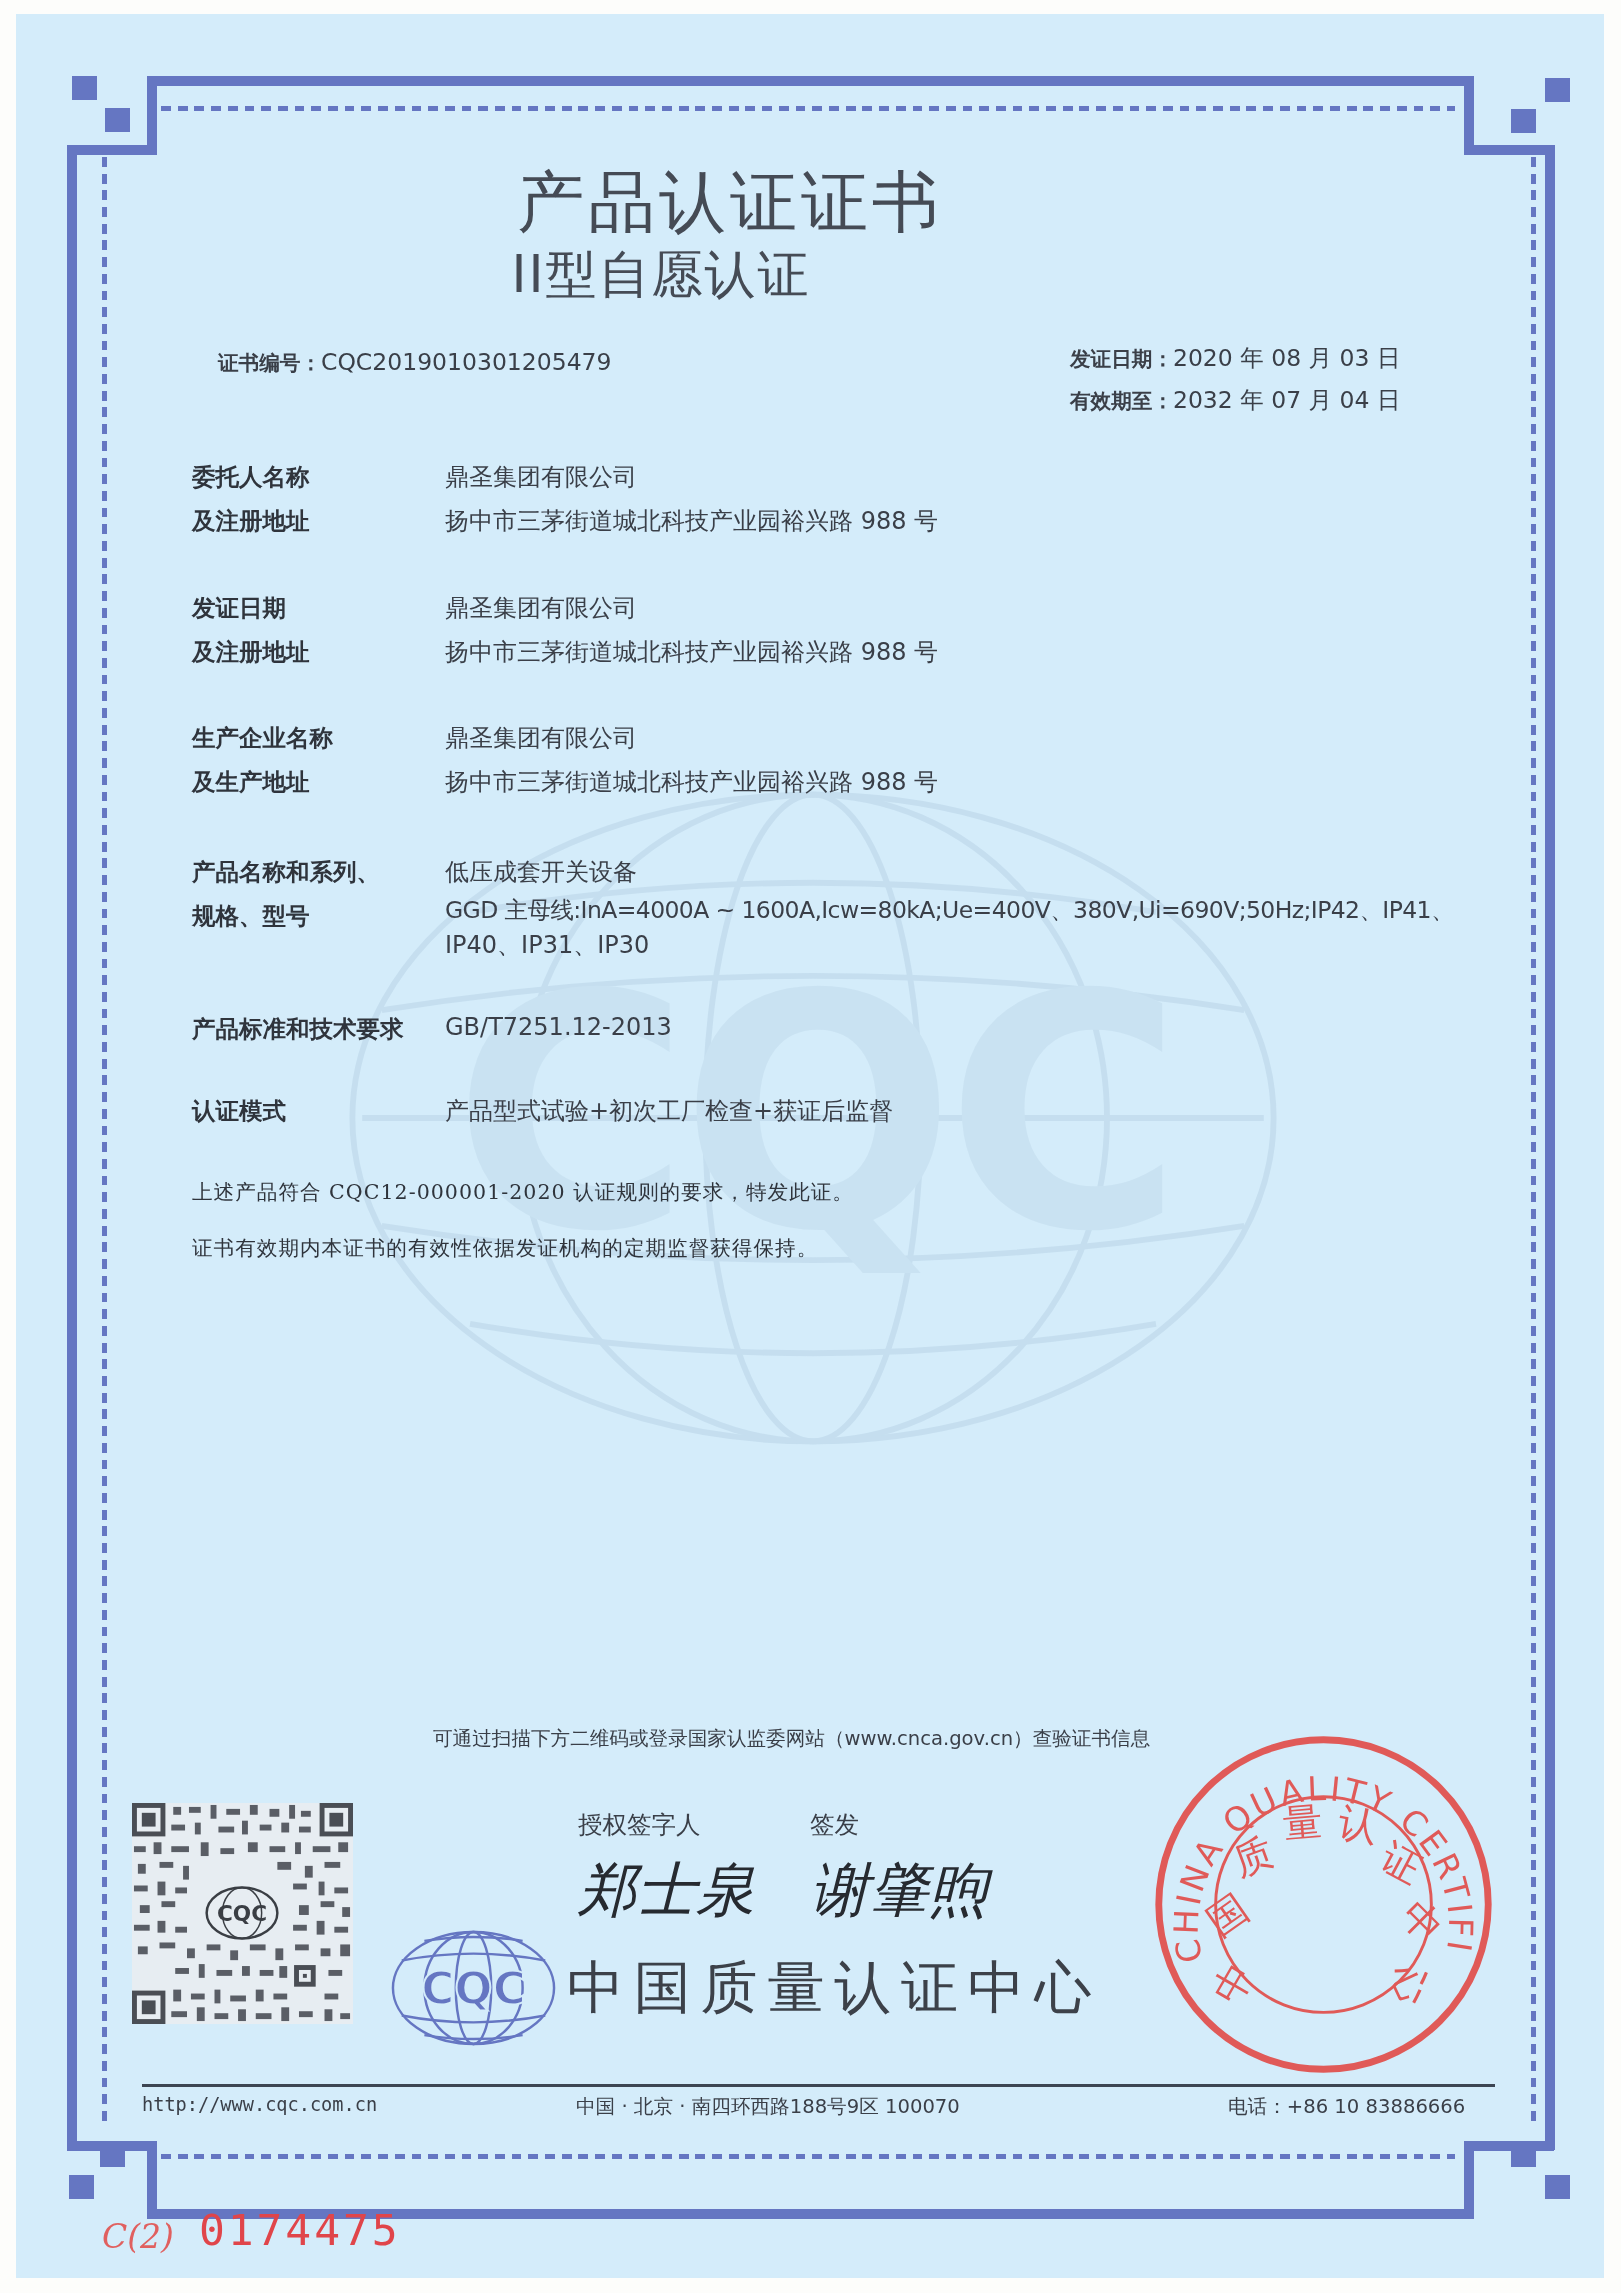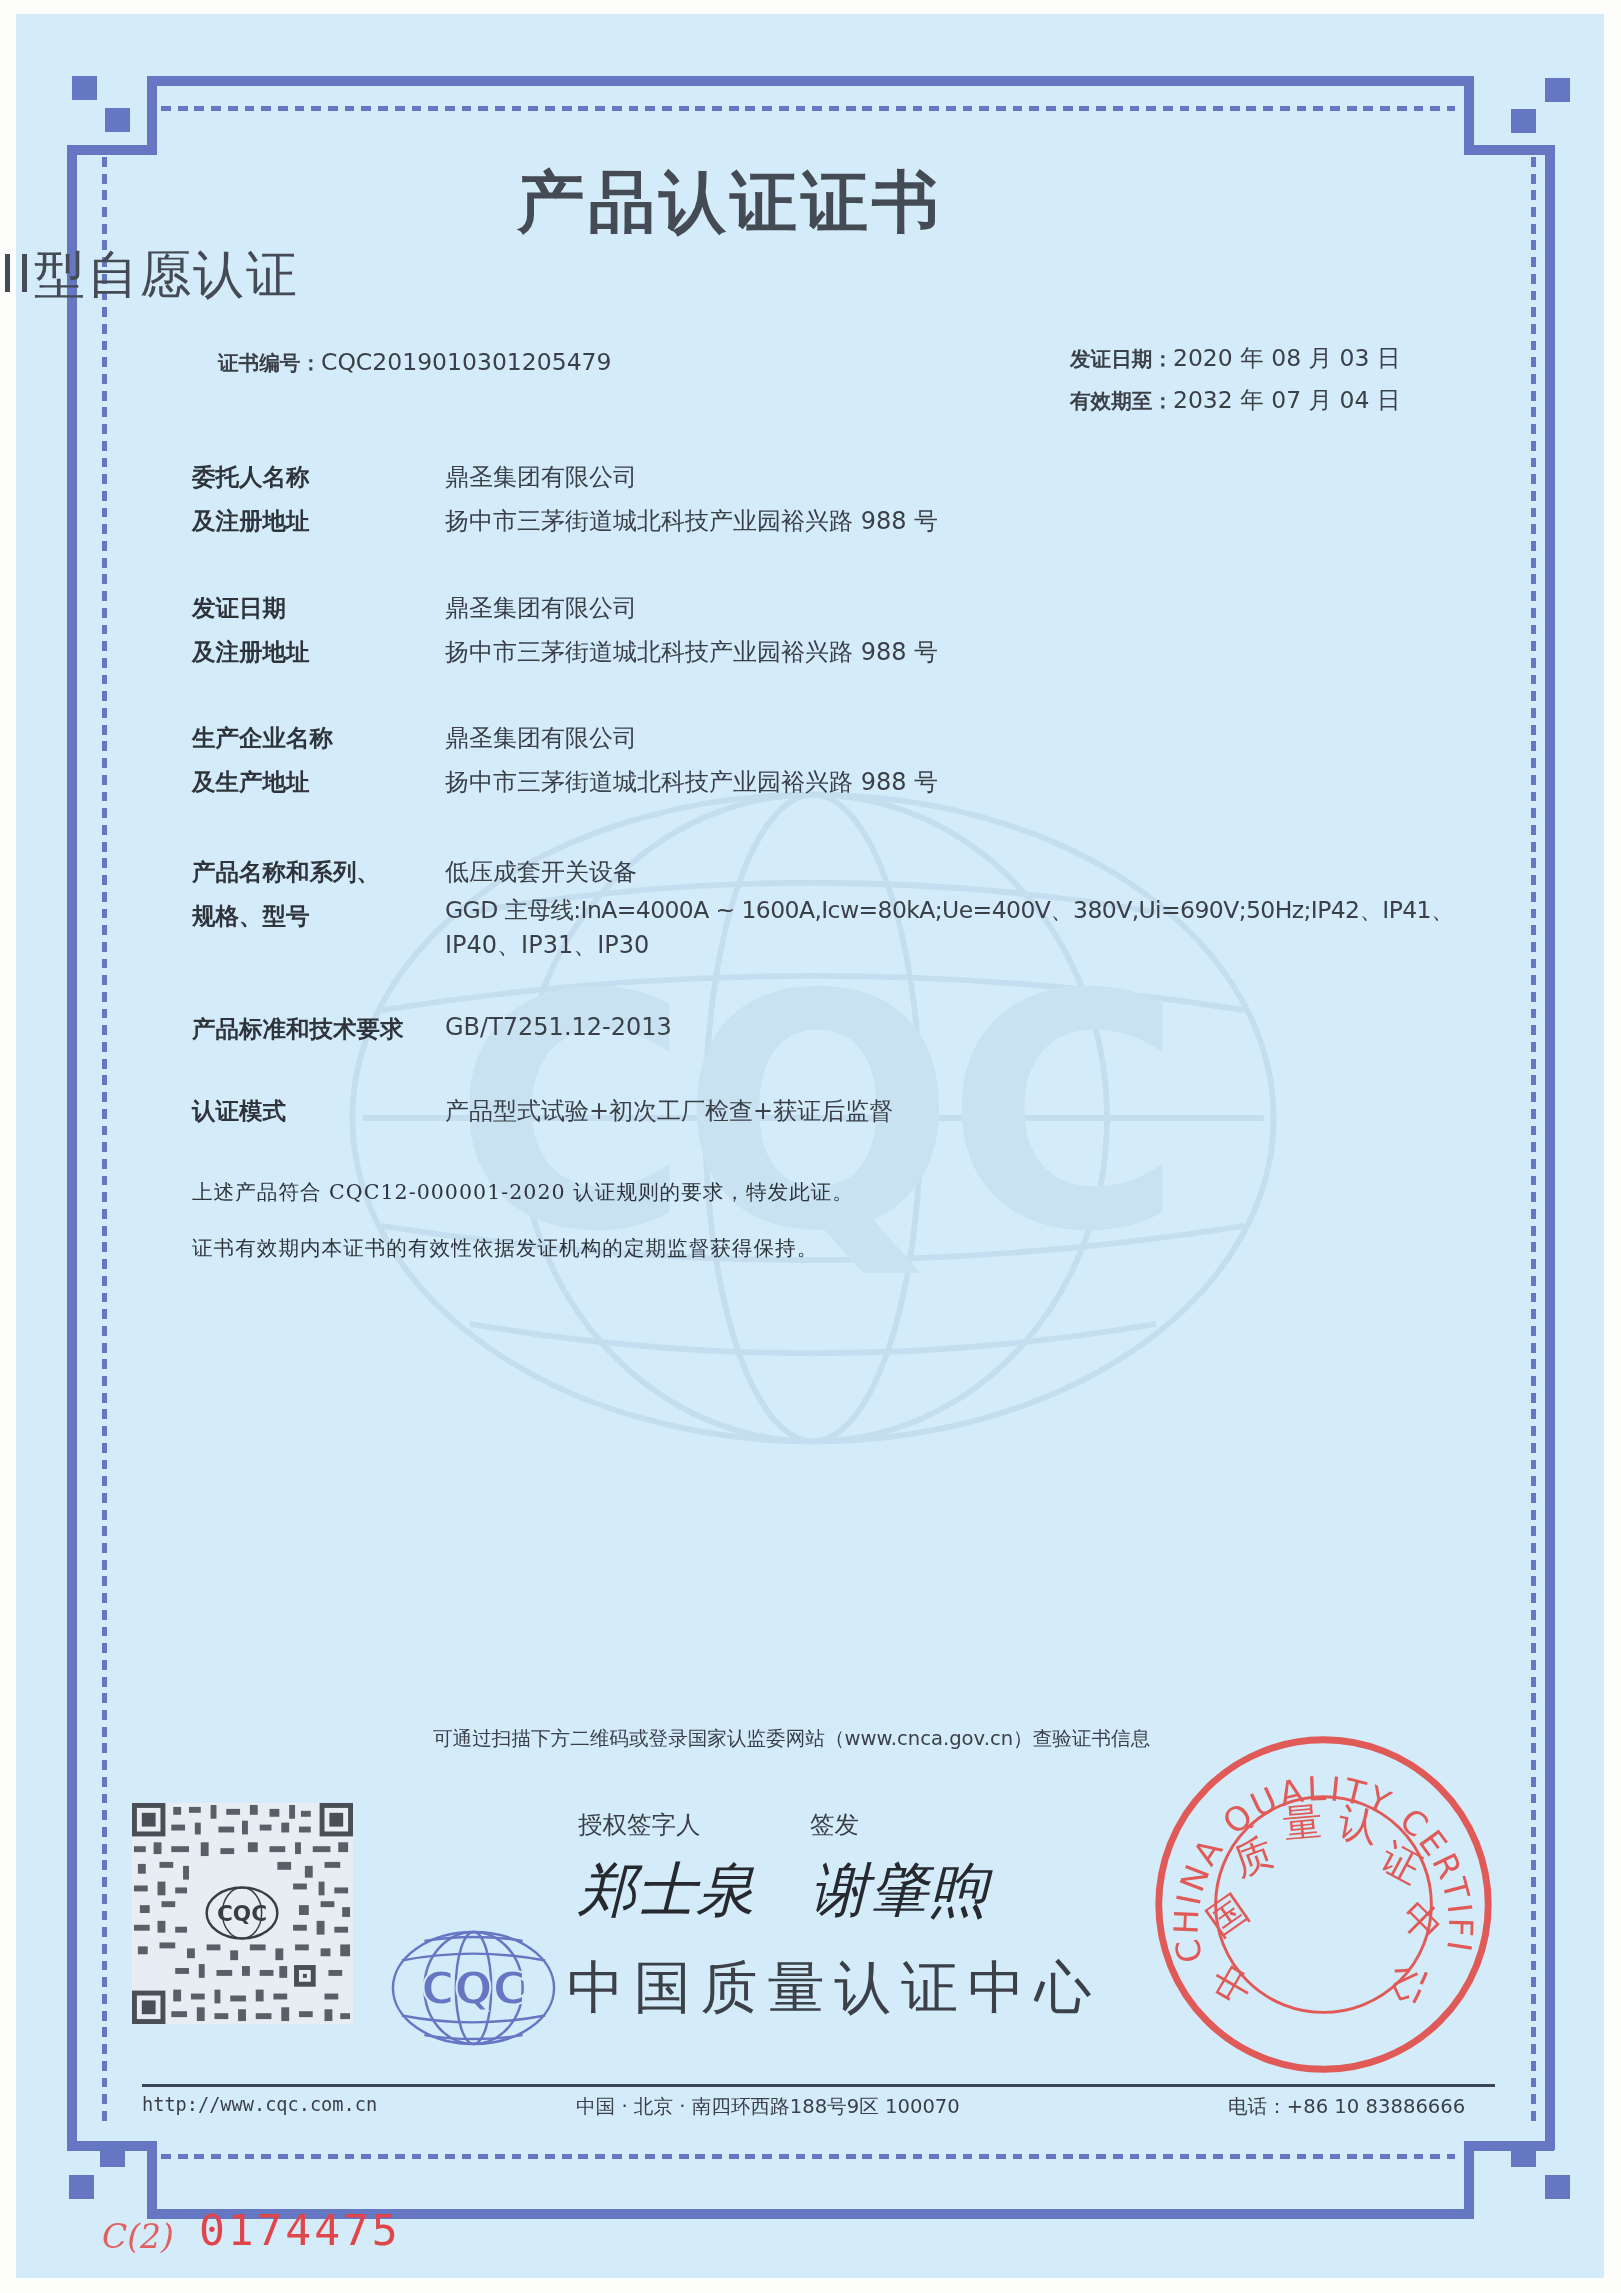--- a/index.html
+++ b/index.html
@@ -3,22 +3,22 @@
 <meta charset="utf-8">
 <style>
   html,body{margin:0;padding:0;}
   body{width:1621px;height:2294px;background:#fdfdfb;position:relative;overflow:hidden;font-family:"DejaVu Sans",sans-serif;color:#3a3f48;}
   .paper{position:absolute;left:15.7px;top:13.7px;width:1588px;height:2264px;background:#d4ecfa;}
   .frame-line{position:absolute;background:#6576c2;}
   .dash-h{position:absolute;height:4.9px;background:repeating-linear-gradient(90deg,#6576c2 0 9.8px,transparent 9.8px 16.7px);}
   .dash-v{position:absolute;width:4.9px;background:repeating-linear-gradient(180deg,#6576c2 0 9.8px,transparent 9.8px 16.7px);}
   .sq{position:absolute;width:24.5px;height:23.5px;background:#6576c2;}
   .abs{position:absolute;white-space:nowrap;}
-  .title{left:0;width:1460px;top:157px;text-align:center;font-size:67px;font-weight:bold;letter-spacing:3.9px;color:#454b55;}
-  .subtitle{left:0;width:1322px;top:241px;font-size:51px;color:#454b55;letter-spacing:2px;}
+  .title{left:0;width:1460px;top:157px;text-align:center;font-size:67px;font-weight:normal;letter-spacing:3.9px;color:#454b55;}
+  .subtitle{left:0;width:1322px;top:241px;text-align:center;font-size:51px;color:#454b55;letter-spacing:2px;}
   .meta{font-size:23.5px;color:#3a3f48;}
   .meta .k{font-family:"DejaVu Serif",serif;font-weight:bold;font-size:20.6px;}
   .label{font-size:23.5px;font-weight:bold;color:#2f343c;}
   .value{font-size:24px;color:#3a3f48;}
   .note{font-family:"DejaVu Serif",serif;font-size:20.6px;color:#2f343c;letter-spacing:1px;}
   .watermark{position:absolute;left:323px;top:765px;width:980px;height:706px;opacity:.35;}
   .qr{position:absolute;left:132px;top:1803px;width:221px;height:221px;}
   .sig{font-family:"DejaVu Serif",serif;font-weight:normal;font-style:italic;color:#262a30;}
   .org{font-size:57px;color:#3c4149;letter-spacing:9.8px;font-family:Liberation Serif, serif;}
   .footer-rule{position:absolute;left:142px;top:2084px;width:1353px;height:2.9px;background:#3c4552;}

